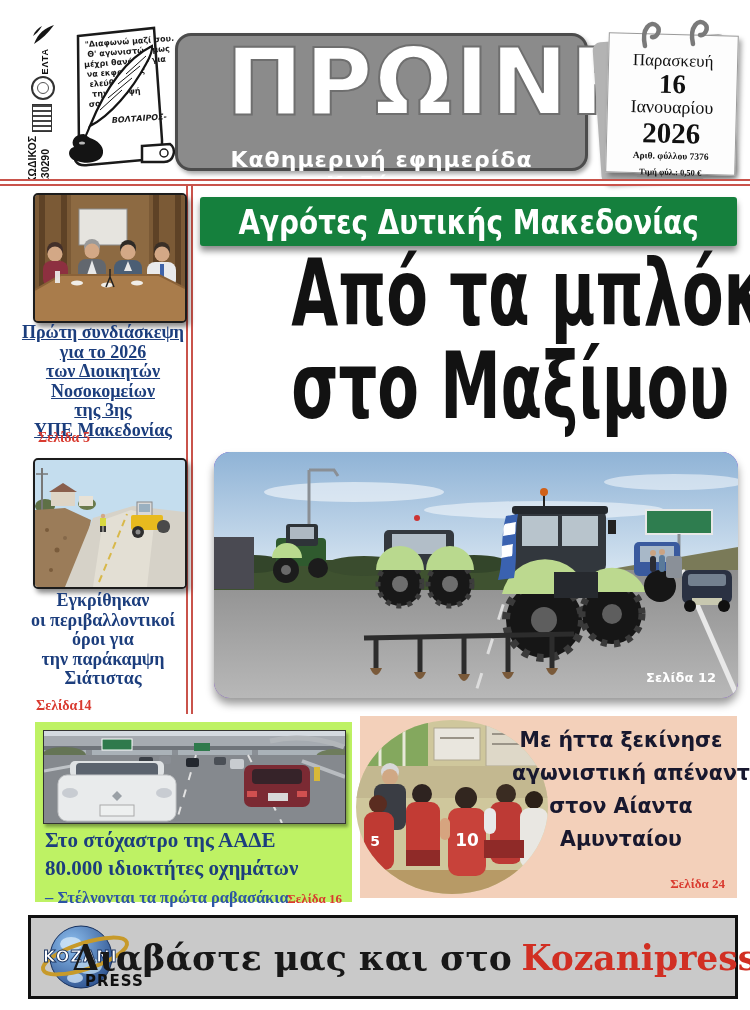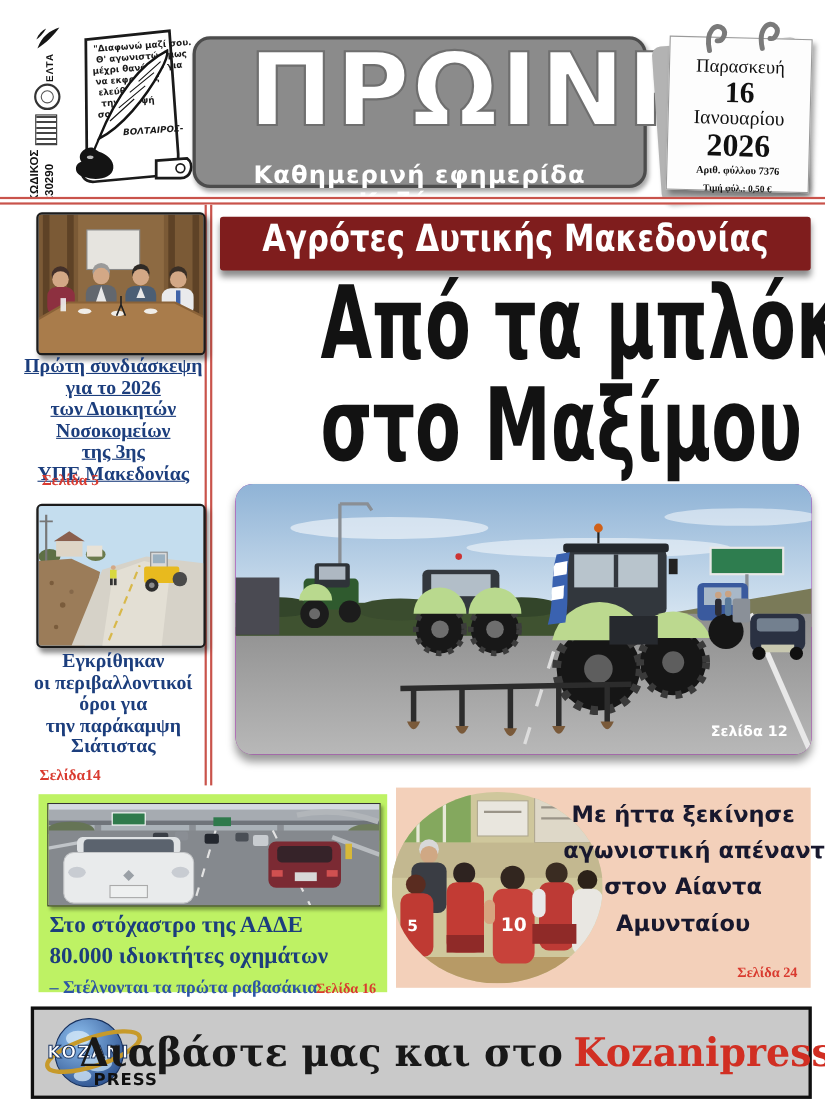--- a/index.html
+++ b/index.html
@@ -57,29 +57,29 @@
   .ph2{left:33px;top:458px;width:150px;height:127px;}
   .story-head{width:166px;text-align:center;font-family:"Liberation Serif",serif;
               font-weight:bold;color:#1c3e7d;font-size:18px;line-height:19.5px;}
   .sh1{left:20px;top:323px;text-decoration:underline;}
   .sh2{left:20px;top:591px;}
   .pageref{font-family:"Liberation Serif",serif;font-weight:bold;color:#d93a2f;font-size:14px;}
   .pr1{left:38px;top:430px;}
   .pr2{left:36px;top:698px;}
 
   
-  .kicker{left:200px;top:197px;width:537px;height:49px;background:#7f1d1d;border-radius:3px;
-          box-shadow:0 5px 6px rgba(0,0,0,.45);display:flex;align-items:flex-start;justify-content:center;}
+  .kicker{left:200px;top:197px;width:537px;height:49px;background:#15803d;border-radius:3px;
+          box-shadow:0 5px 6px rgba(0,0,0,.45);display:flex;align-items:center;justify-content:center;}
   .kicker-text{font-family:"DejaVu Sans",sans-serif;font-weight:bold;color:#fff;font-size:34px;
           white-space:nowrap;transform:scaleX(.82);}
   .headline{left:200px;top:247px;width:537px;text-align:center;color:#121212;
           font-family:"DejaVu Sans",sans-serif;font-weight:bold;}
   .headline .hl{font-size:92px;line-height:93px;white-space:nowrap;transform:scaleX(.66);}
-  .main-photo{left:214px;top:440px;width:524px;height:246px;border-radius:16px;overflow:hidden;
-          box-shadow:0 6px 8px rgba(0,0,0,.4);background:#a21caf;}
+  .main-photo{left:214px;top:452px;width:524px;height:246px;border-radius:16px;overflow:hidden;
+          box-shadow:0 6px 8px rgba(0,0,0,.4);background:#6d28d9;}
   .main-photo-page{position:absolute;right:22px;bottom:13px;color:#fff;font-weight:bold;
           font-size:13px;font-family:"DejaVu Sans",sans-serif;}
 
   
   .panel-blue{left:35px;top:722px;width:317px;height:180px;background:#bef264;}
   .traffic-frame{position:absolute;left:8px;top:8px;width:301px;height:92px;border:1px solid #333;
           box-shadow:2px 3px 3px rgba(0,0,0,.35);overflow:hidden;}
   .bl-title{position:absolute;left:10px;font-family:"Liberation Serif",serif;font-weight:bold;
           color:#1c3e7d;font-size:21px;white-space:nowrap;}
   .bl-t1{top:106px;} .bl-t2{top:134px;}

